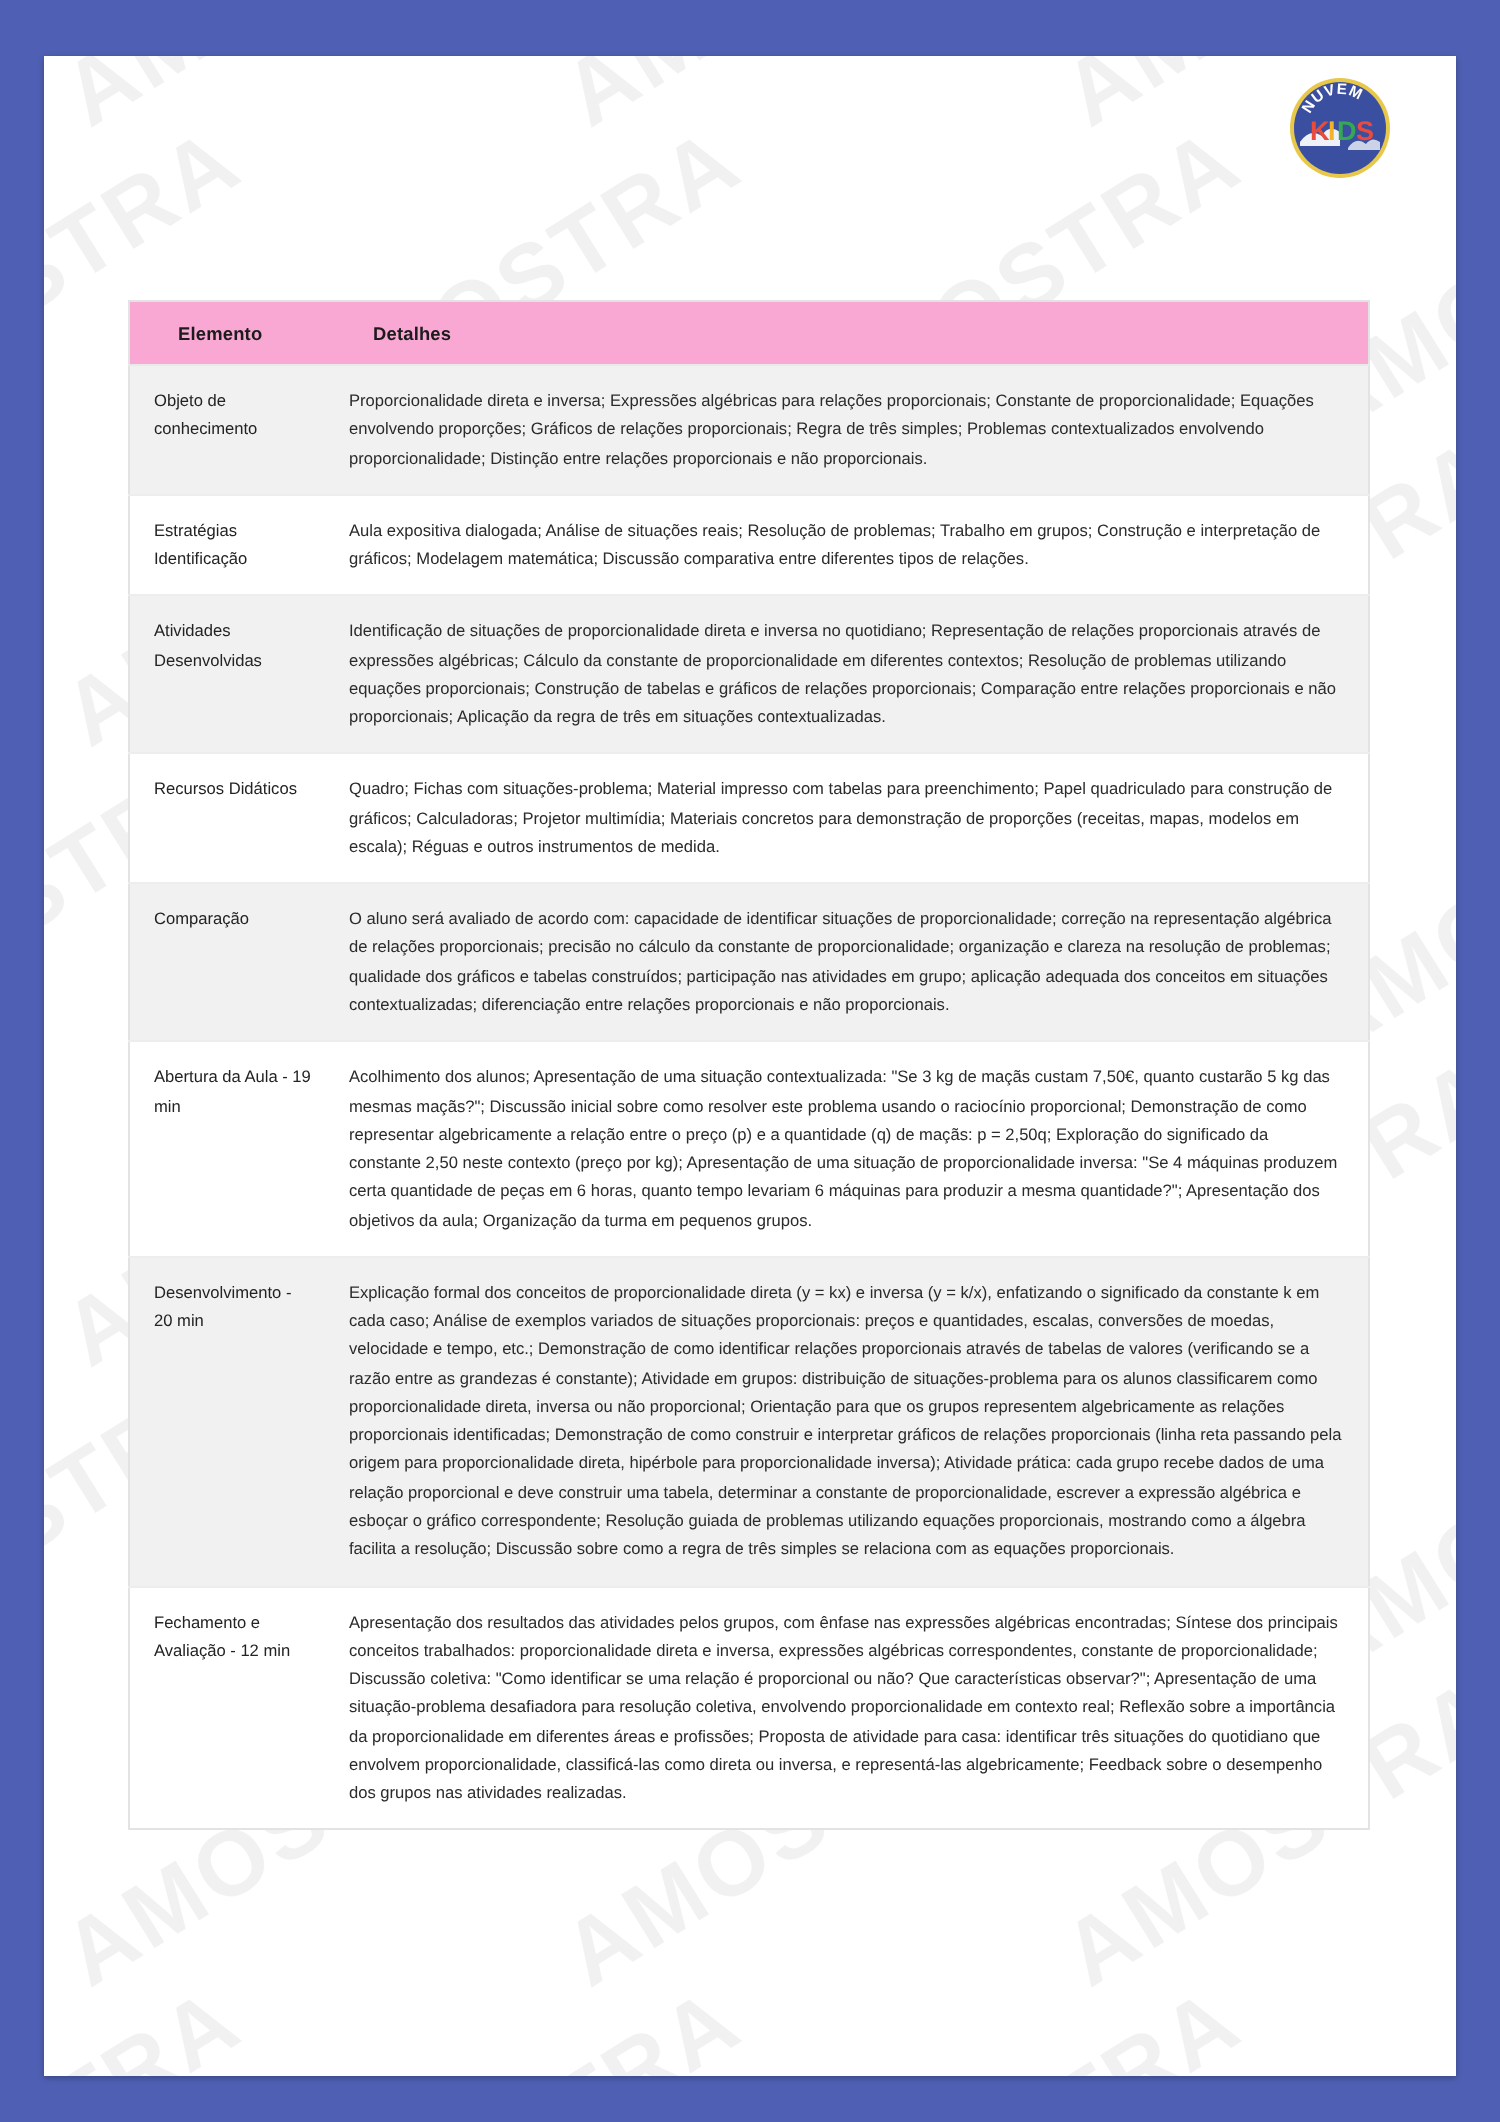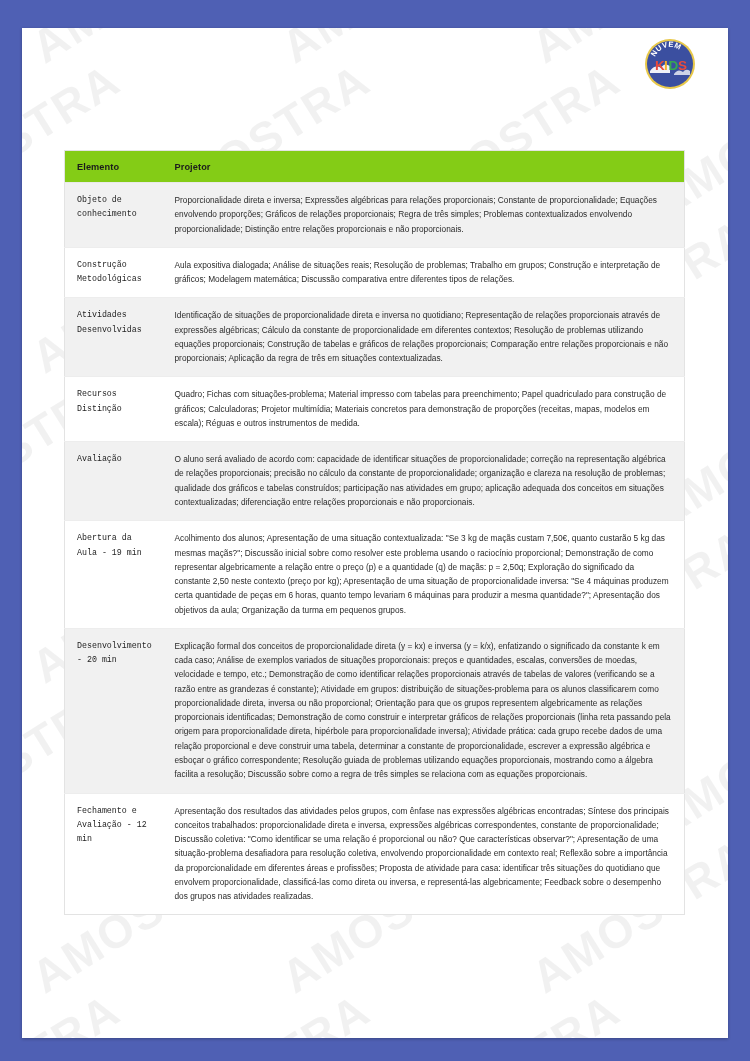--- a/index.html
+++ b/index.html
@@ -89,42 +89,41 @@
     width: 620px;
     border-collapse: collapse;
     border: 1px solid #e3e3e3;
     table-layout: fixed;
     background: #fff;
   }
   table.ficha col.c-elem { width: 98px; }
   table.ficha col.c-det  { width: 522px; }
 
   table.ficha thead th {
-    background: #84cc16;
+    background: #f9a8d4;
     font-size: 9.2px;
     font-weight: 700;
     color: #1c1c1c;
     text-align: left;
-    padding: 11px 10px 10px 12px;
+    padding: 11px 10px 10px 24px;
     border-bottom: 1px solid #e9e9e9;
     letter-spacing: .1px;
     vertical-align: top;
   }
   table.ficha tbody td {
     font-size: 8.3px;
     line-height: 1.72;
     color: #2b2b2b;
     padding: 10px 12px 11px 12px;
     vertical-align: top;
     border-bottom: 1px solid #ededed;
   }
   table.ficha tbody td.elem {
     color: #232323;
     padding-right: 6px;
-    font-family: Liberation Mono, monospace;
   }
   table.ficha tbody tr.alt td { background: #f1f1f1; }
   table.ficha tbody tr:last-child td { border-bottom: none; }
 </style>
 </head>
 <body>
 
 <div id="page-sheet">
 
   <div id="watermark-layer">
@@ -184,42 +183,42 @@
 
     <div id="data-table-wrap">
       <table class="ficha">
         <colgroup>
             <col class="c-elem">
             <col class="c-det">
           </colgroup>
         <thead>
           <tr>
             <th>Elemento</th>
-            <th>Projetor</th>
+            <th>Detalhes</th>
           </tr>
         </thead>
         <tbody id="table-body">
             <tr class="alt">
               <td class="elem">Objeto de conhecimento</td>
               <td class="det">Proporcionalidade direta e inversa; Expressões algébricas para relações proporcionais; Constante de proporcionalidade; Equações envolvendo proporções; Gráficos de relações proporcionais; Regra de três simples; Problemas contextualizados envolvendo proporcionalidade; Distinção entre relações proporcionais e não proporcionais.</td>
             </tr>
             <tr>
-              <td class="elem">Construção Metodológicas</td>
+              <td class="elem">Estratégias Identificação</td>
               <td class="det">Aula expositiva dialogada; Análise de situações reais; Resolução de problemas; Trabalho em grupos; Construção e interpretação de gráficos; Modelagem matemática; Discussão comparativa entre diferentes tipos de relações.</td>
             </tr>
             <tr class="alt">
               <td class="elem">Atividades Desenvolvidas</td>
               <td class="det">Identificação de situações de proporcionalidade direta e inversa no quotidiano; Representação de relações proporcionais através de expressões algébricas; Cálculo da constante de proporcionalidade em diferentes contextos; Resolução de problemas utilizando equações proporcionais; Construção de tabelas e gráficos de relações proporcionais; Comparação entre relações proporcionais e não proporcionais; Aplicação da regra de três em situações contextualizadas.</td>
             </tr>
             <tr>
-              <td class="elem">Recursos Distinção</td>
+              <td class="elem">Recursos Didáticos</td>
               <td class="det">Quadro; Fichas com situações-problema; Material impresso com tabelas para preenchimento; Papel quadriculado para construção de gráficos; Calculadoras; Projetor multimídia; Materiais concretos para demonstração de proporções (receitas, mapas, modelos em escala); Réguas e outros instrumentos de medida.</td>
             </tr>
             <tr class="alt">
-              <td class="elem">Avaliação</td>
+              <td class="elem">Comparação</td>
               <td class="det">O aluno será avaliado de acordo com: capacidade de identificar situações de proporcionalidade; correção na representação algébrica de relações proporcionais; precisão no cálculo da constante de proporcionalidade; organização e clareza na resolução de problemas; qualidade dos gráficos e tabelas construídos; participação nas atividades em grupo; aplicação adequada dos conceitos em situações contextualizadas; diferenciação entre relações proporcionais e não proporcionais.</td>
             </tr>
             <tr>
               <td class="elem">Abertura da Aula - 19 min</td>
               <td class="det">Acolhimento dos alunos; Apresentação de uma situação contextualizada: "Se 3 kg de maçãs custam 7,50€, quanto custarão 5 kg das mesmas maçãs?"; Discussão inicial sobre como resolver este problema usando o raciocínio proporcional; Demonstração de como representar algebricamente a relação entre o preço (p) e a quantidade (q) de maçãs: p = 2,50q; Exploração do significado da constante 2,50 neste contexto (preço por kg); Apresentação de uma situação de proporcionalidade inversa: "Se 4 máquinas produzem certa quantidade de peças em 6 horas, quanto tempo levariam 6 máquinas para produzir a mesma quantidade?"; Apresentação dos objetivos da aula; Organização da turma em pequenos grupos.</td>
             </tr>
             <tr class="alt">
               <td class="elem">Desenvolvimento - 20 min</td>
               <td class="det">Explicação formal dos conceitos de proporcionalidade direta (y = kx) e inversa (y = k/x), enfatizando o significado da constante k em cada caso; Análise de exemplos variados de situações proporcionais: preços e quantidades, escalas, conversões de moedas, velocidade e tempo, etc.; Demonstração de como identificar relações proporcionais através de tabelas de valores (verificando se a razão entre as grandezas é constante); Atividade em grupos: distribuição de situações-problema para os alunos classificarem como proporcionalidade direta, inversa ou não proporcional; Orientação para que os grupos representem algebricamente as relações proporcionais identificadas; Demonstração de como construir e interpretar gráficos de relações proporcionais (linha reta passando pela origem para proporcionalidade direta, hipérbole para proporcionalidade inversa); Atividade prática: cada grupo recebe dados de uma relação proporcional e deve construir uma tabela, determinar a constante de proporcionalidade, escrever a expressão algébrica e esboçar o gráfico correspondente; Resolução guiada de problemas utilizando equações proporcionais, mostrando como a álgebra facilita a resolução; Discussão sobre como a regra de três simples se relaciona com as equações proporcionais.</td>
             </tr>

